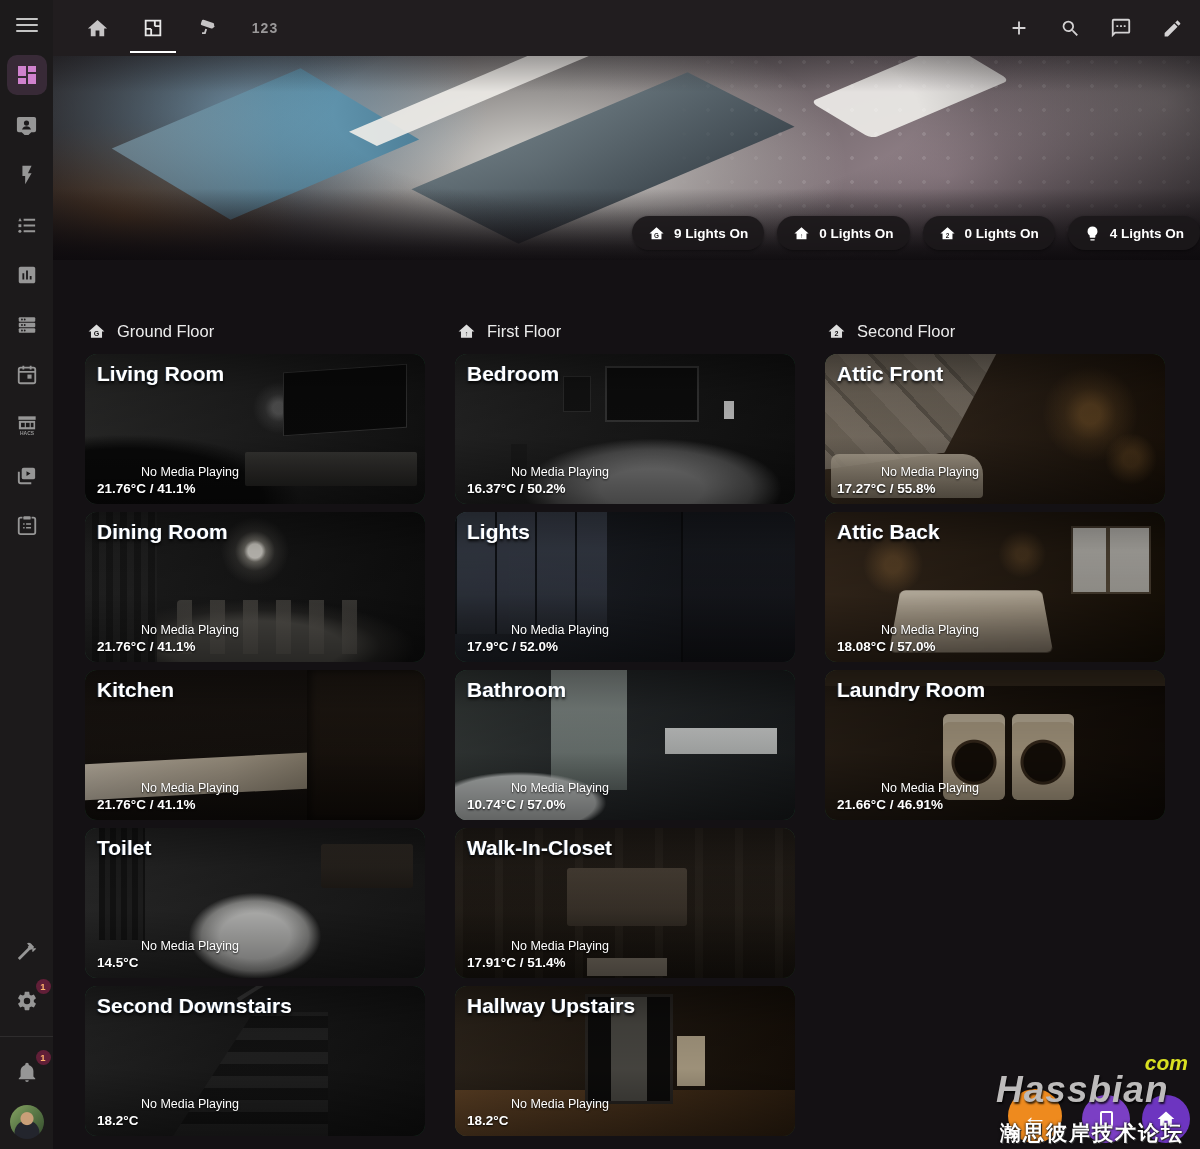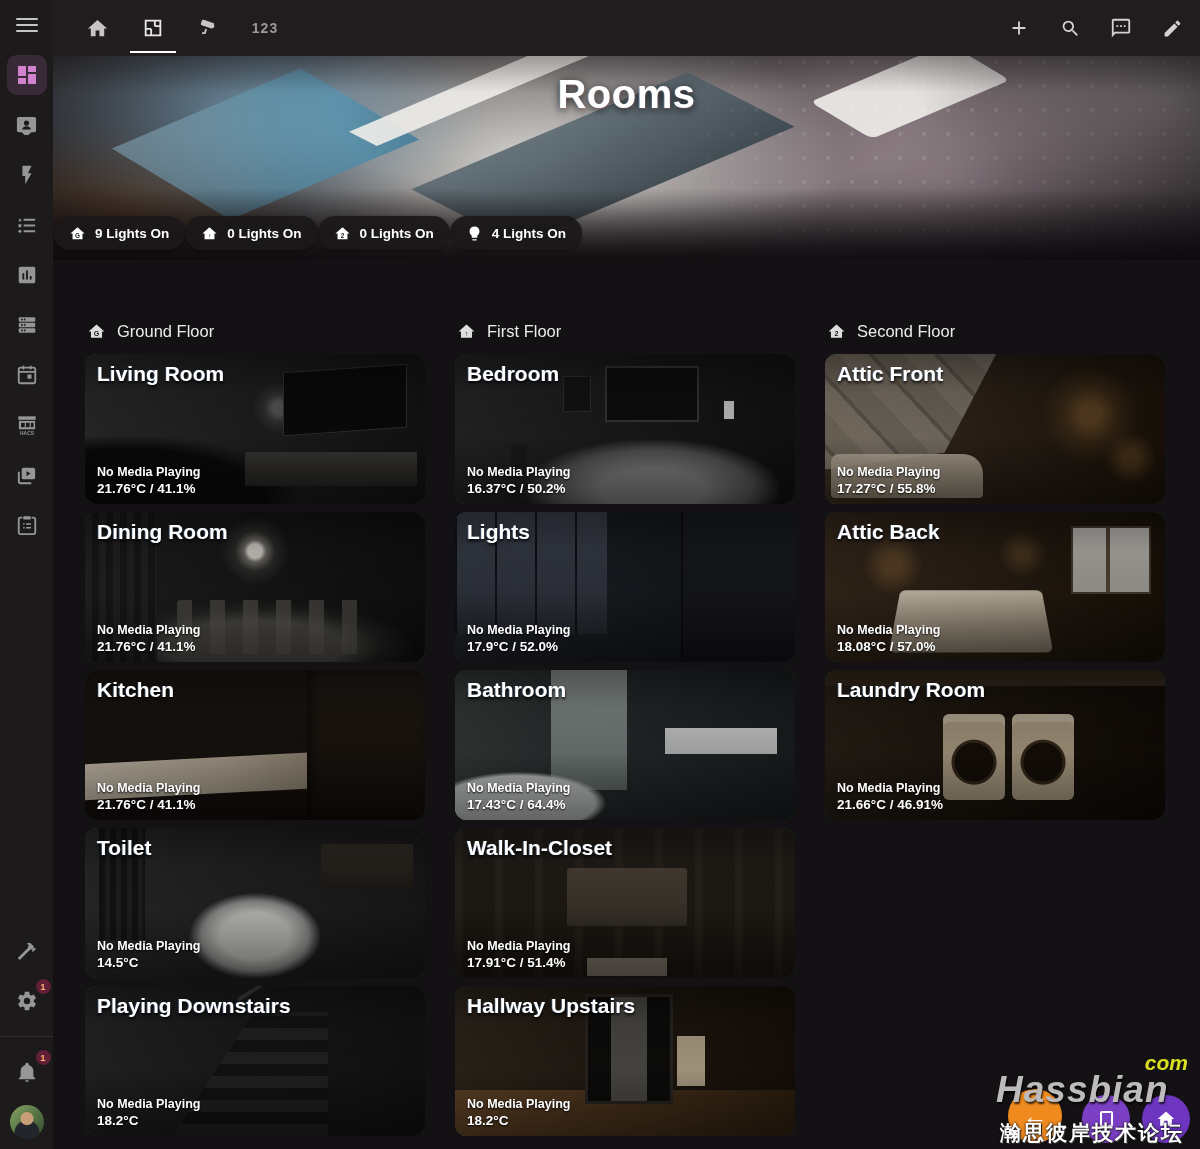--- a/index.html
+++ b/index.html
@@ -84,21 +84,21 @@
     background:
       radial-gradient(ellipse 75% 130% at 50% 30%, rgba(12,9,12,0) 34%, rgba(12,9,12,0.55) 70%, rgba(12,9,12,0.96) 100%),
       linear-gradient(180deg, rgba(20,17,20,0.40) 0%, rgba(20,17,20,0) 20%, rgba(20,17,20,0) 66%, rgba(20,17,20,0.88) 94%, #141114 100%);
   }
   .hero-titles { position:absolute; top:22px; left:0; right:0; text-align:center; z-index:6; }
   .hero-titles h1 {
     font-size:40px; font-weight:bold; letter-spacing:.5px; color:#fff;
     text-shadow:-1px 0 0 rgba(130,185,255,0.3), 1px 1px 0 rgba(255,120,120,0.18), 0 2px 8px rgba(0,0,0,0.85);
   }
   .hero-sub { margin-top:7px; font-size:15.5px; font-weight:bold; color:#f2f2f2; text-shadow:0 1px 4px rgba(0,0,0,0.9); }
-  .chips { position:absolute; left:0; right:0; bottom:10px; display:flex; justify-content:flex-start; z-index:6; }
+  .chips { position:absolute; left:0; right:0; bottom:10px; display:flex; justify-content:flex-end; gap:13px; z-index:6; }
   .chip {
     height:34px; padding:0 16px; border-radius:17px; background:rgba(27,24,26,0.93);
     display:flex; align-items:center; gap:9px; cursor:pointer;
     font-weight:bold; font-size:13.5px; color:#fff; box-shadow:0 1px 3px rgba(0,0,0,0.45);
   }
   .chip svg { fill:#fff; }
 
   
   .content {
     position:absolute; left:53px; top:260px; width:1147px; bottom:0;
@@ -117,21 +117,21 @@
   .photo { position:absolute; inset:0; }
   .scrim {
     position:absolute; inset:0; z-index:2;
     background:linear-gradient(180deg, rgba(0,0,0,0.50) 0%, rgba(0,0,0,0.28) 26%, rgba(0,0,0,0.22) 55%, rgba(0,0,0,0.52) 100%);
   }
   .card-title {
     position:absolute; top:8px; left:12px; z-index:3; font-size:21px; font-weight:bold; color:#fff;
     text-shadow:-1px 0 0 rgba(120,180,255,0.28), 0 2px 3px rgba(0,0,0,0.95);
   }
   .card-bottom { position:absolute; left:12px; bottom:8px; z-index:3; }
-  .card-media { font-size:12.5px; font-weight:bold; text-shadow:0 1px 2px rgba(0,0,0,0.95); }
+  .card-media { font-size:12.5px; font-weight:normal; text-shadow:0 1px 2px rgba(0,0,0,0.95);margin-left:44px; }
   .card-climate { font-size:13.5px; font-weight:bold; margin-top:2px; text-shadow:0 1px 2px rgba(0,0,0,0.95); }
 
   
   .p-living { background:
     radial-gradient(circle at 57% 36%, rgba(215,215,215,0.35) 0 6px, rgba(215,215,215,0.12) 14px, rgba(0,0,0,0) 26px),
     radial-gradient(ellipse 250px 95px at 12% 98%, #0b0b0b 0 55%, rgba(11,11,11,0) 70%),
     linear-gradient(100deg,#30302f 0%,#242424 45%,#141414 100%); }
   .p-living::before { content:""; position:absolute; right:18px; top:14px; width:122px; height:62px;
     background:#0b0b0b; border:1px solid #393939; transform:skewY(-4deg); }
   .p-living::after { content:""; position:absolute; left:160px; bottom:18px; width:172px; height:34px;
@@ -418,21 +418,20 @@
 <section class="hero">
   <div class="hero-bg"></div>
   <div class="hshape hs-bed"></div>
   <div class="hshape hs-wall"></div>
   <div class="hshape hs-cab"></div>
   <div class="hshape hs-table"></div>
   <div class="hero-dots"></div>
   <div class="hero-vignette"></div>
 
   <div class="hero-titles">
-    <h1>Rooms</h1>
   </div>
 
   <div class="chips">
     <div class="chip">
       <svg width="17" height="17" viewBox="0 0 24 24">
           <path d="M12 3 2 12h3v8h14v-8h3Z"></path>
           <text x="12" y="18.2" text-anchor="middle" class="glyph" fill="#1b181a">G</text>
         </svg>
       <span>9 Lights On</span>
     </div>
@@ -506,21 +505,21 @@
       <div class="card-title">Toilet</div>
       <div class="card-bottom">
           <div class="card-media">No Media Playing</div>
           <div class="card-climate">14.5°C</div>
         </div>
     </div>
 
     <div class="card">
       <div class="photo p-hallwayd"></div>
         <div class="scrim"></div>
-      <div class="card-title">Playing Downstairs</div>
+      <div class="card-title">Second Downstairs</div>
       <div class="card-bottom">
           <div class="card-media">No Media Playing</div>
           <div class="card-climate">18.2°C</div>
         </div>
     </div>
   </section>
 
   <section class="column">
     <div class="col-head">
       <svg width="19" height="19" viewBox="0 0 24 24">
@@ -549,21 +548,21 @@
           <div class="card-climate">17.9°C / 52.0%</div>
         </div>
     </div>
 
     <div class="card">
       <div class="photo p-bathroom"></div>
         <div class="scrim"></div>
       <div class="card-title">Bathroom</div>
       <div class="card-bottom">
           <div class="card-media">No Media Playing</div>
-          <div class="card-climate">17.43°C / 64.4%</div>
+          <div class="card-climate">10.74°C / 57.0%</div>
         </div>
     </div>
 
     <div class="card">
       <div class="photo p-closet"></div>
         <div class="scrim"></div>
       <div class="card-title">Walk-In-Closet</div>
       <div class="card-bottom">
           <div class="card-media">No Media Playing</div>
           <div class="card-climate">17.91°C / 51.4%</div>

